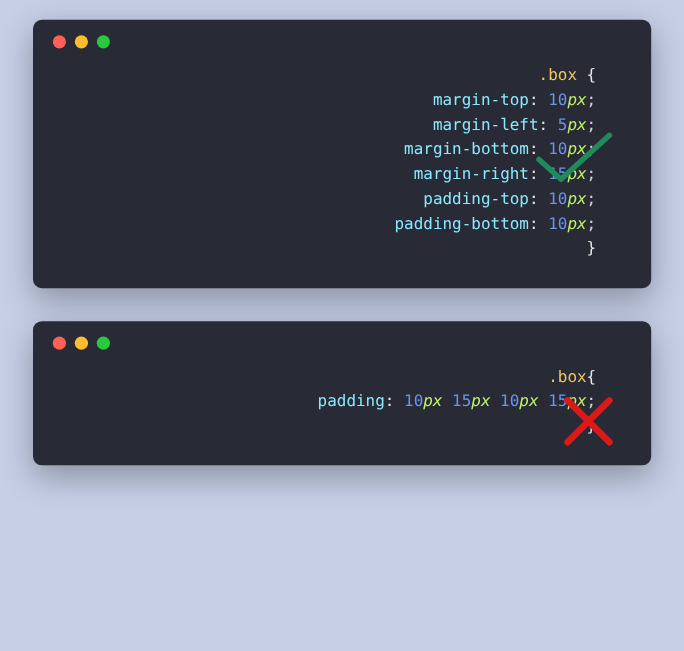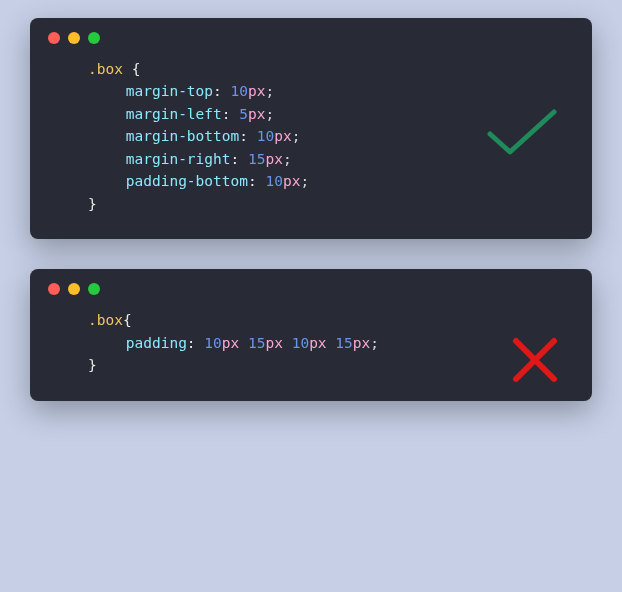--- a/index.html
+++ b/index.html
@@ -26,32 +26,33 @@
     }
     .dot {
       width: 12px;
       height: 12px;
       border-radius: 50%;
     }
     .dot-red { background: #ff5f56; }
     .dot-yellow { background: #ffbd2e; }
     .dot-green { background: #27c93f; }
     .code-body {
-      padding: 8px 32px 6px 58px;
+      padding: 8px 50px 6px 58px;
       font-size: 14.5px;
       line-height: 1.55;
       color: #f8f8f2;
       position: relative;
+      text-align: right;
     }
     .selector { color: #f1c75e; }
     .brace { color: #e9e9e4; }
     .prop { color: #8be9fd; margin-left: 16px; }
     .colon { color: #e9e9e4; }
     .num { color: #6a95eb; margin-top: 20px; }
-    .unit { color: #f9a8d4; }
+    .unit { color: #bef264; font-style: italic; }
     .semi { color: #d4d4d4; }
     .line { white-space: pre; }
     .indent { display:inline-block; width: 1.5em; }
     .mark {
       position: absolute;
       right: 32px;
     }
     .mark-check { top: 48%; transform: translateY(-50%);}
     .mark-cross { top: 34px; }
     svg { display: block; }
@@ -70,20 +71,21 @@
         <div class="mark mark-check">
           <svg width="76" height="56" viewBox="0 0 76 56">
     <path d="M6 30 L26 48 L70 8" fill="none" stroke="#1f8a5a" stroke-width="5" stroke-linecap="round" stroke-linejoin="round"></path>
   </svg>
         </div>
         <div class="line"><span class="selector">.box</span><span> </span><span class="brace">{</span></div>
         <div class="line"><span class="indent"></span><span class="prop">margin-top</span><span class="colon">:</span> <span class="num">10</span><span class="unit">px</span><span class="semi">;</span></div>
         <div class="line"><span class="indent"></span><span class="prop">margin-left</span><span class="colon">:</span> <span class="num">5</span><span class="unit">px</span><span class="semi">;</span></div>
         <div class="line"><span class="indent"></span><span class="prop">margin-bottom</span><span class="colon">:</span> <span class="num">10</span><span class="unit">px</span><span class="semi">;</span></div>
         <div class="line"><span class="indent"></span><span class="prop">margin-right</span><span class="colon">:</span> <span class="num">15</span><span class="unit">px</span><span class="semi">;</span></div>
+        <div class="line"><span class="indent"></span><span class="prop">padding-top</span><span class="colon">:</span> <span class="num">10</span><span class="unit">px</span><span class="semi">;</span></div>
         <div class="line"><span class="indent"></span><span class="prop">padding-bottom</span><span class="colon">:</span> <span class="num">10</span><span class="unit">px</span><span class="semi">;</span></div>
         <div class="line"><span class="brace">}</span></div>
       </div>
     </div>
     <div class="code-window">
       <div class="titlebar">
     <span class="dot dot-red"></span>
     <span class="dot dot-yellow"></span>
     <span class="dot dot-green"></span>
   </div>

